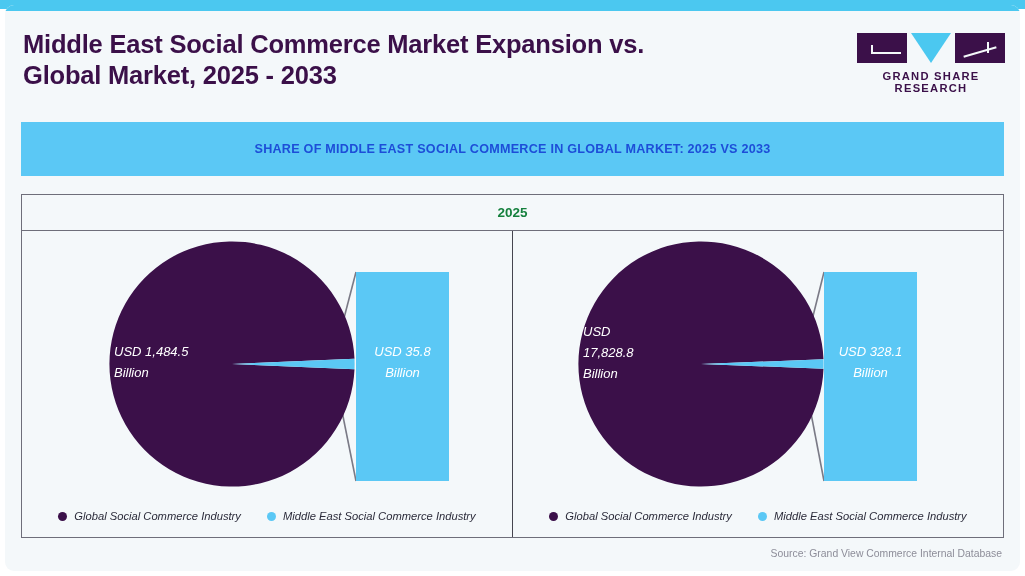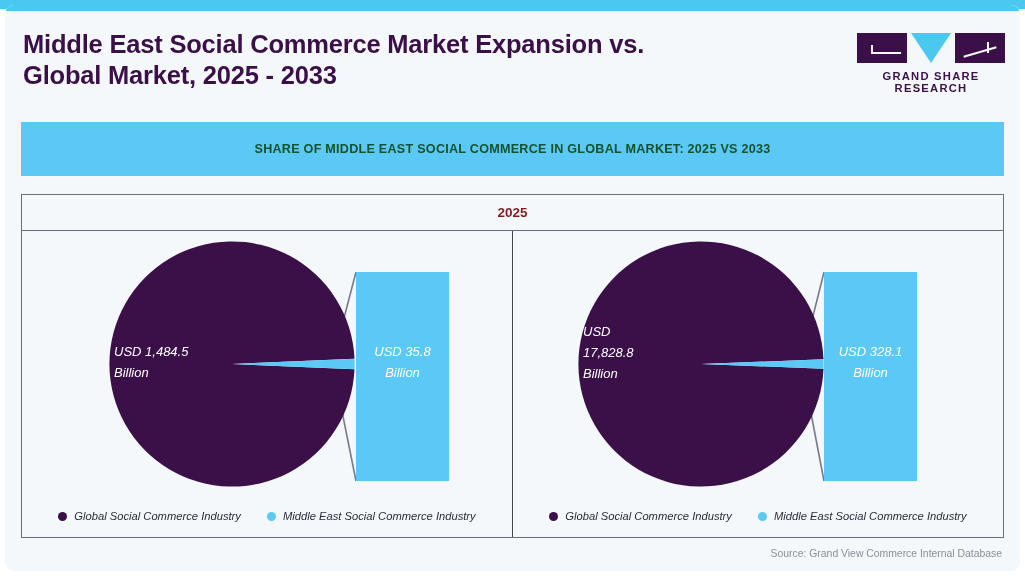--- a/index.html
+++ b/index.html
@@ -105,21 +105,21 @@
   #banner {
     position: absolute;
     left: 16px; top: 117px;
     width: 983px; height: 54px;
     background: #5BC8F5;
     display: flex;
     align-items: center;
     justify-content: center;
   }
   #banner-text {
-    color: #14532d;
+    color: #1d4ed8;
     font-size: 12.6px;
     font-weight: bold;
     letter-spacing: 0.25px;
     text-align: center;
     font-family: "Liberation Sans", sans-serif;
   }
 
   
   #table {
     position: absolute;
@@ -135,21 +135,21 @@
     width: 100%; height: 36px;
     border-bottom: 1.5px solid #6E6E7A;
     box-sizing: border-box;
     display: flex;
   }
   .thcell {
     flex: 1 1 0;
     display: flex;
     align-items: center;
     justify-content: center;
-    color: #7f1d1d;
+    color: #15803d;
     font-size: 13.5px;
     font-weight: bold;
     font-family: "Liberation Sans", sans-serif;
   }
   .thcell + .thcell { border-left: 1.5px solid #45454F; }
 
   #tbody {
     position: absolute;
     left: 0; top: 36px;
     width: 100%; height: 306px;

